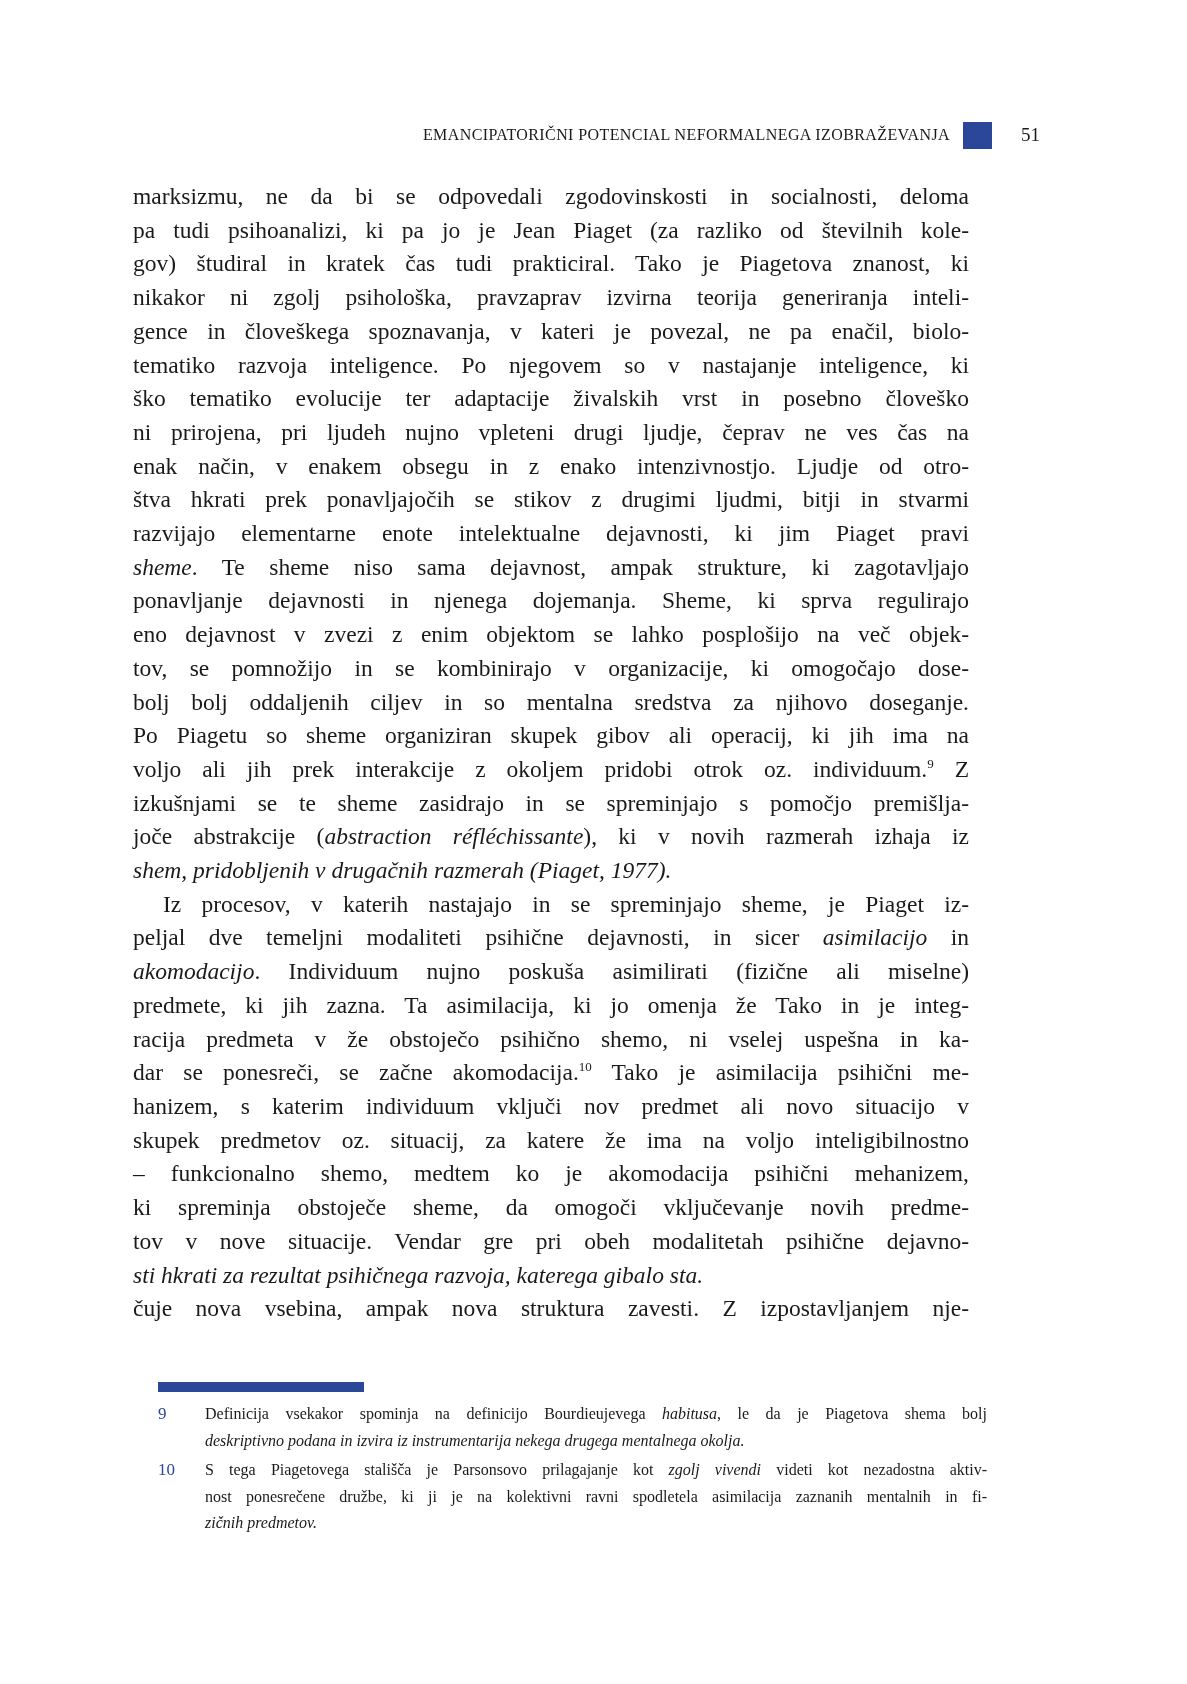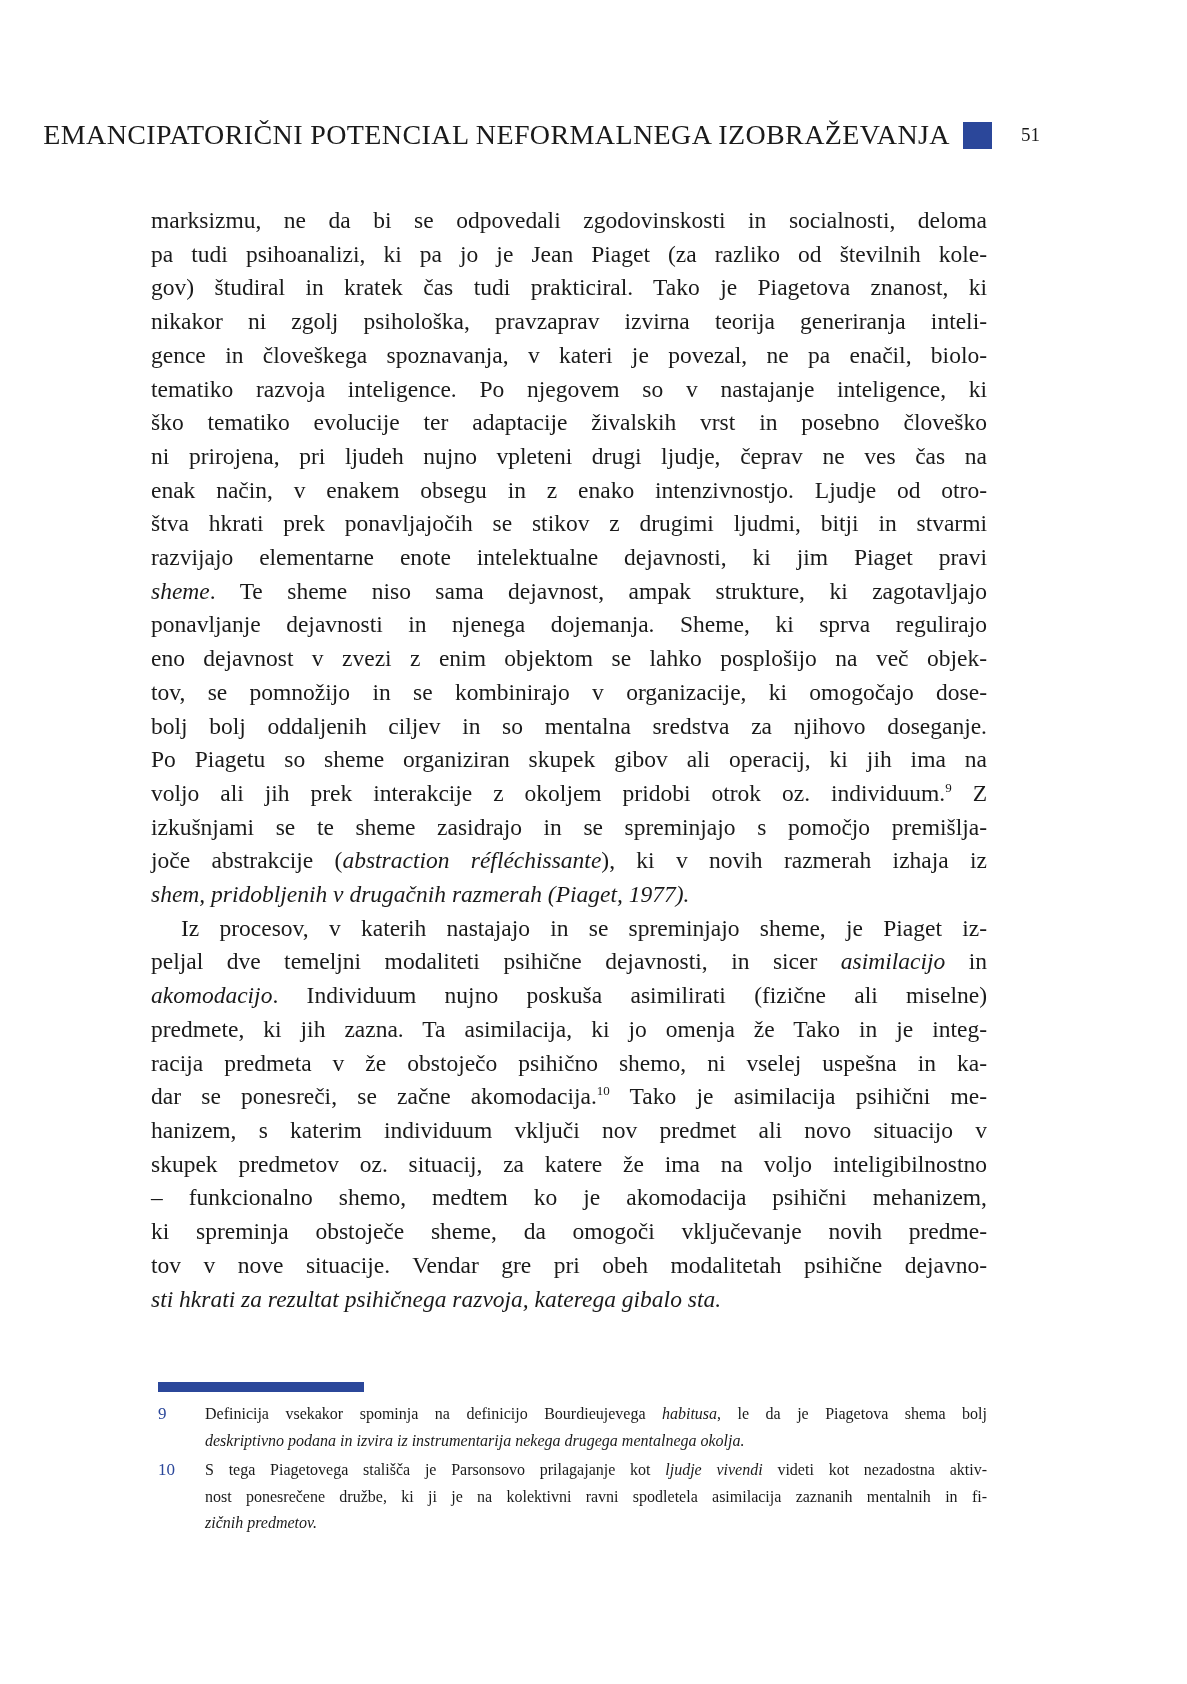--- a/index.html
+++ b/index.html
@@ -14,47 +14,46 @@
     overflow: hidden;
   }
   
   .running-head {
     position: absolute;
     left: 151px; right: 147px; top: 119px; height: 32px;
     display: flex; align-items: center; justify-content: flex-end;
     white-space: nowrap;
   }
   .rh-title {
-    font-size: 28px;
+    font-size: 16px;
     letter-spacing: 0.4px;
     color: var(--ink);
   }
   .rh-square {
     display: inline-block;
     width: 29px; height: 27px;
     background: var(--accent);
     margin-left: 13px;
     flex: 0 0 auto;
   }
   .rh-folio {
     font-size: 19px;
     margin-left: 10px;
     min-width: 38px;
     text-align: right;
     font-variant-numeric: oldstyle-nums;
   }
   
   .body-text {
     position: absolute;
-    left: 151px; top: 180px;
+    left: 133px; top: 180px;
     width: 836px;
     font-size: 23.5px;
     line-height: 33.7px;
     color: var(--ink);
-    margin-top: 24px;
   }
   .para { margin: 0; }
   .line {
     text-align: justify;
     text-align-last: justify;
     -moz-text-align-last: justify;
   }
   .line.last { text-align-last: left; font-style: italic; -moz-text-align-last: left; }
   .line.indent { padding-left: 30px; }
   .line em { font-style: italic; }
@@ -133,36 +132,37 @@
         <div class="line"><span>racija predmeta v že obstoječo psihično shemo, ni vselej uspešna in ka-</span></div>
         <div class="line"><span>dar se ponesreči, se začne akomodacija.</span><sup>10</sup><span> Tako je asimilacija psihični me-</span></div>
         <div class="line"><span>hanizem, s katerim individuum vključi nov predmet ali novo situacijo v</span></div>
         <div class="line"><span>skupek predmetov oz. situacij, za katere že ima na voljo inteligibilnostno</span></div>
         <div class="line"><span>– funkcionalno shemo, medtem ko je akomodacija psihični mehanizem,</span></div>
         <div class="line"><span>ki spreminja obstoječe sheme, da omogoči vključevanje novih predme-</span></div>
         <div class="line"><span>tov v nove situacije. Vendar gre pri obeh modalitetah psihične dejavno-</span></div>
         <div class="line last"><span>sti hkrati za rezultat psihičnega razvoja, katerega gibalo sta.</span></div>
       </div>
       <div class="para">
+        <div class="line"><span>čuje nova vsebina, ampak nova struktura zavesti. Z izpostavljanjem nje-</span></div>
       </div>
     </main>
 
   <div class="fn-rule"></div>
 
   <section class="footnotes" id="footnotes">
       <div class="footnote">
         <span class="fn-num">9</span>
         <div class="fn-body">
           <div class="line"><span>Definicija vsekakor spominja na definicijo Bourdieujevega </span><em>habitusa</em><span>, le da je Piagetova shema bolj</span></div>
           <div class="line last"><span>deskriptivno podana in izvira iz instrumentarija nekega drugega mentalnega okolja.</span></div>
         </div>
       </div>
       <div class="footnote">
         <span class="fn-num">10</span>
         <div class="fn-body">
-          <div class="line"><span>S tega Piagetovega stališča je Parsonsovo prilagajanje kot </span><em>ljudje vivendi</em><span> videti kot nezadostna aktiv-</span></div>
+          <div class="line"><span>S tega Piagetovega stališča je Parsonsovo prilagajanje kot </span><em>zgolj vivendi</em><span> videti kot nezadostna aktiv-</span></div>
           <div class="line"><span>nost ponesrečene družbe, ki ji je na kolektivni ravni spodletela asimilacija zaznanih mentalnih in fi-</span></div>
           <div class="line last"><span>zičnih predmetov.</span></div>
         </div>
       </div>
     </section>
 
 </div>
 
 </body></html>

